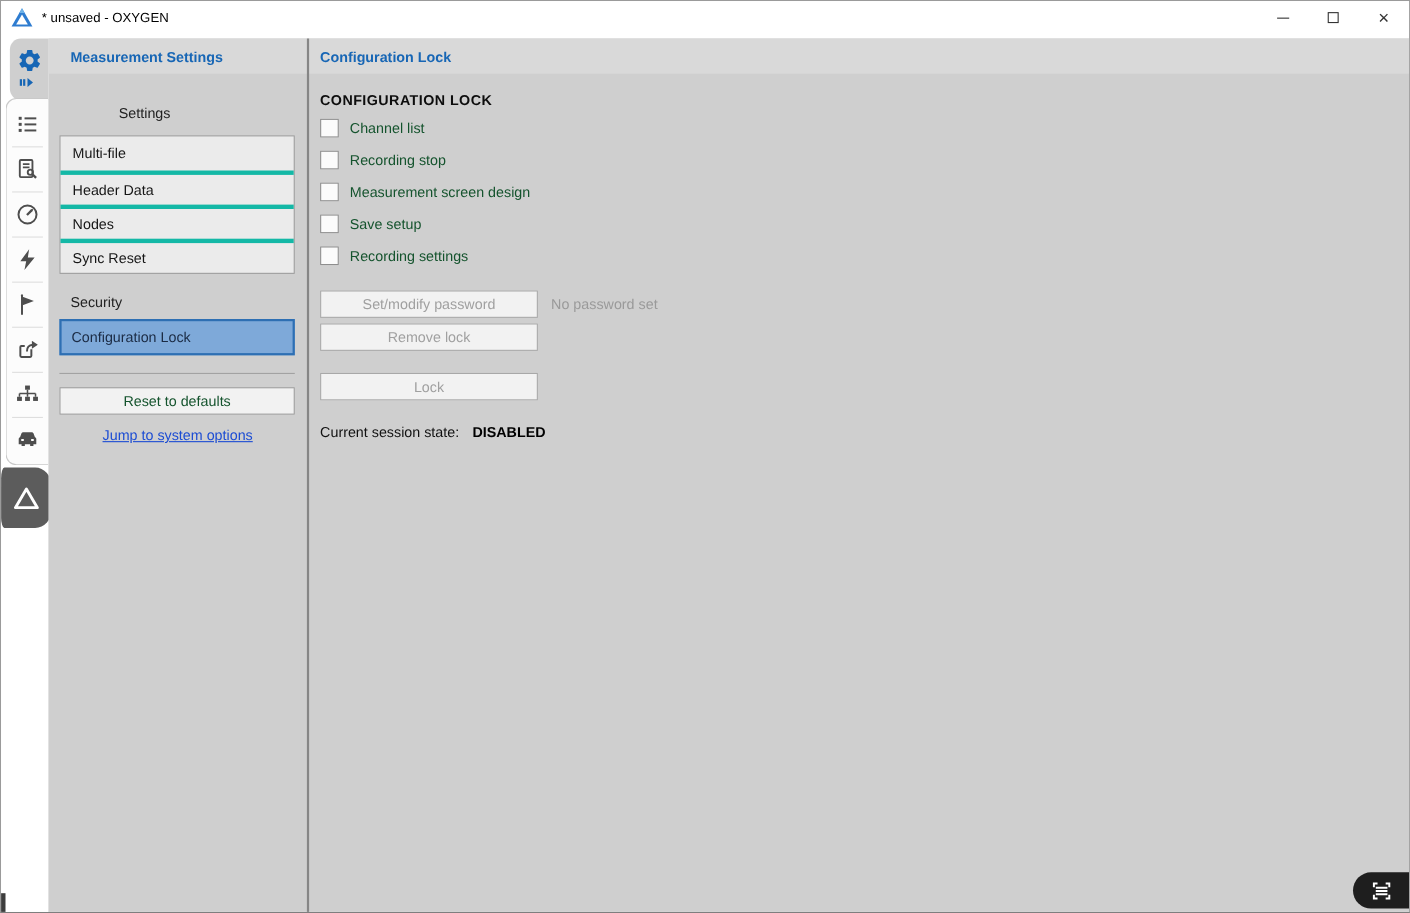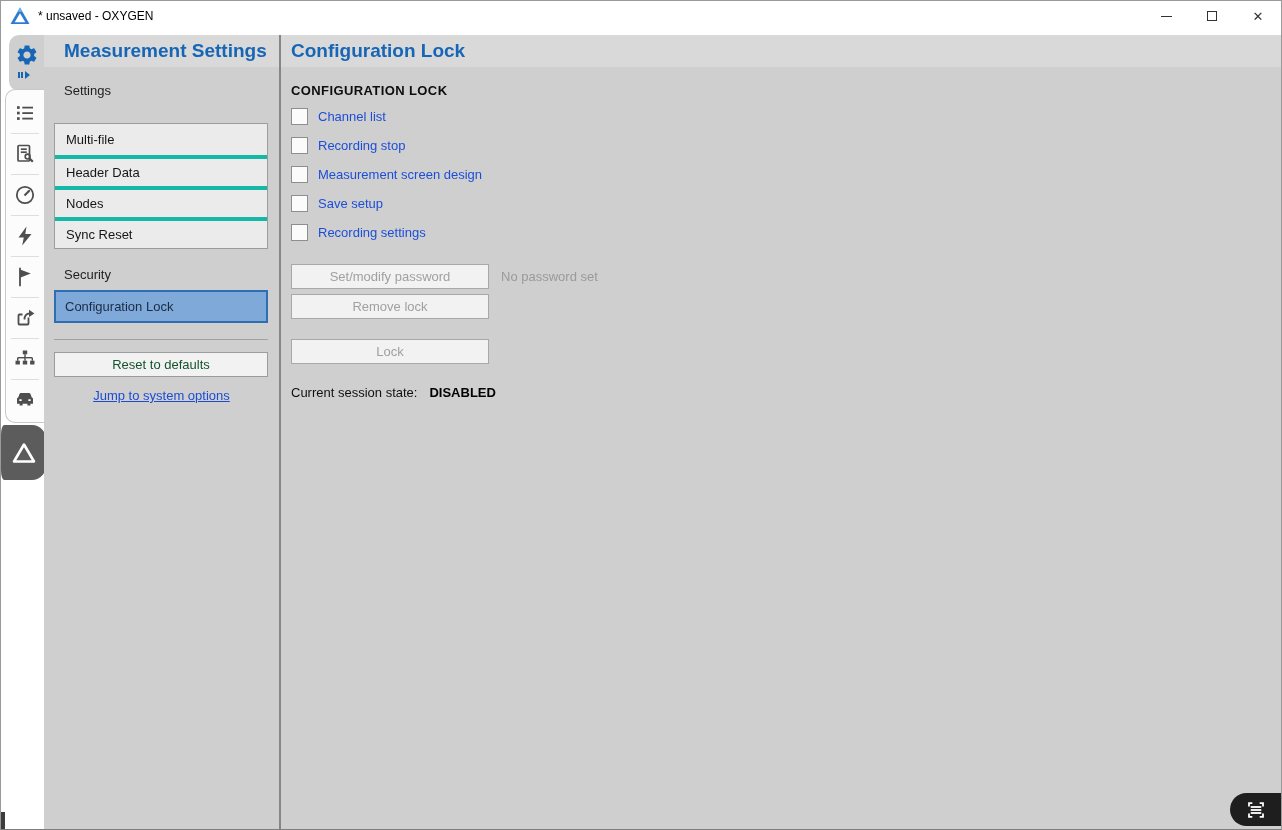--- a/index.html
+++ b/index.html
@@ -29,36 +29,36 @@
   .icon-cell{height:41px;display:flex;align-items:center;justify-content:center;position:relative;cursor:pointer;}
   .icon-cell + .icon-cell::before{content:"";position:absolute;top:0;left:5px;right:5px;height:1px;background:#dedede;}
   .logo-tab{position:absolute;top:394px;left:0;width:46px;height:55px;background:#5c5c5c;border-radius:3px 15px 15px 3px / 10px 17px 17px 10px;display:flex;align-items:center;justify-content:center;}
   .corner-mark{position:absolute;left:0;bottom:0;width:4px;height:17px;background:#3d3d3d;}
   
   .content{position:absolute;top:34px;left:43px;right:0;bottom:0;background:#cfcfcf;}
   .divider-v{position:absolute;left:235px;top:0;bottom:0;width:2px;background:#868686;}
   .band{position:absolute;top:0;height:32px;background:#d9d9d9;display:flex;align-items:center;}
   .band-left{left:0;width:235px;padding-left:20px;}
   .band-right{left:237px;right:0;padding-left:10px;}
-  .band .band-title{font-size:19px;font-weight:bold;color:#1766b5;}
+  .band .band-title{font-size:13px;font-weight:bold;color:#1766b5;}
   
   .group-label{position:absolute;left:20px;font-size:13px;color:#222;}
   .settings-box{position:absolute;left:10px;top:88px;width:214px;background:#ebebeb;border:1px solid #9c9c9c;}
   .settings-item{height:31px;display:flex;align-items:center;padding-left:11px;font-size:13px;color:#161616;cursor:pointer;}
   .settings-item + .settings-item{border-top:4px solid #14b8a6;}
   .selected-item{position:absolute;left:10px;top:255px;width:214px;height:33px;background:#7ea9d9;border:2px solid #2e6fb3;display:flex;align-items:center;padding-left:9px;font-size:13px;color:#1b2b44;cursor:pointer;}
   .hr-left{position:absolute;left:10px;top:304px;width:214px;height:1px;background:#a2a2a2;}
   .reset-btn{position:absolute;left:10px;top:317px;width:214px;height:25px;background:#f2f2f2;border:1px solid #9c9c9c;font-size:13px;color:#14532d;display:flex;align-items:center;justify-content:center;cursor:pointer;}
   .jump-link{position:absolute;left:0;top:353px;width:235px;text-align:center;font-size:13px;color:#1c4cd3;text-decoration:underline;cursor:pointer;}
   
   .rp{position:absolute;left:237px;top:0;right:0;bottom:0;}
   .section-title{position:absolute;left:10px;top:48px;font-size:13px;font-weight:bold;color:#0d0d0d;letter-spacing:.4px;}
   .cb-row{position:absolute;left:10px;height:20px;display:flex;align-items:center;}
   .cb-box{width:17px;height:17px;background:#fbfbfb;border:1px solid #8e8e8e;cursor:pointer;flex:none;}
-  .cb-label{margin-left:10px;font-size:13px;color:#1d4ed8;}
+  .cb-label{margin-left:10px;font-size:13px;color:#14532d;}
   .gray-btn{position:absolute;left:10px;width:198px;height:25px;background:#f2f2f2;border:1px solid #a8a8a8;font-size:13px;color:#a0a0a0;display:flex;align-items:center;justify-content:center;cursor:default;}
   .no-pass{position:absolute;left:220px;top:234px;font-size:13px;color:#9a9a9a;}
   .session-row{position:absolute;left:10px;top:350px;font-size:13px;color:#111;display:flex;align-items:baseline;}
   .session-value{font-weight:bold;color:#000;margin-left:12px;}
   
   .pill-btn{position:absolute;right:0;bottom:3px;width:51px;height:33px;background:#1e1e1e;border-radius:17px 0 0 17px;display:flex;align-items:center;justify-content:center;cursor:pointer;}
 </style>
 </head>
 <body>
 
@@ -176,21 +176,21 @@
   </div>
 
   <div class="content">
     <div class="band band-left">
       <span class="band-title">Measurement Settings</span>
     </div>
     <div class="band band-right">
       <span class="band-title">Configuration Lock</span>
     </div>
 
-    <div class="group-label" style="top:48px;">Settings</div>
+    <div class="group-label" style="top:60px;margin-left:44px;">Settings</div>
     <div class="settings-box">
       <div class="settings-item">Multi-file</div>
       <div class="settings-item">Header Data</div>
       <div class="settings-item">Nodes</div>
       <div class="settings-item">Sync Reset</div>
     </div>
     <div class="group-label" style="top:232px;">Security</div>
     <div class="selected-item">Configuration Lock</div>
     <div class="hr-left"></div>
     <div class="reset-btn">Reset to defaults</div>

